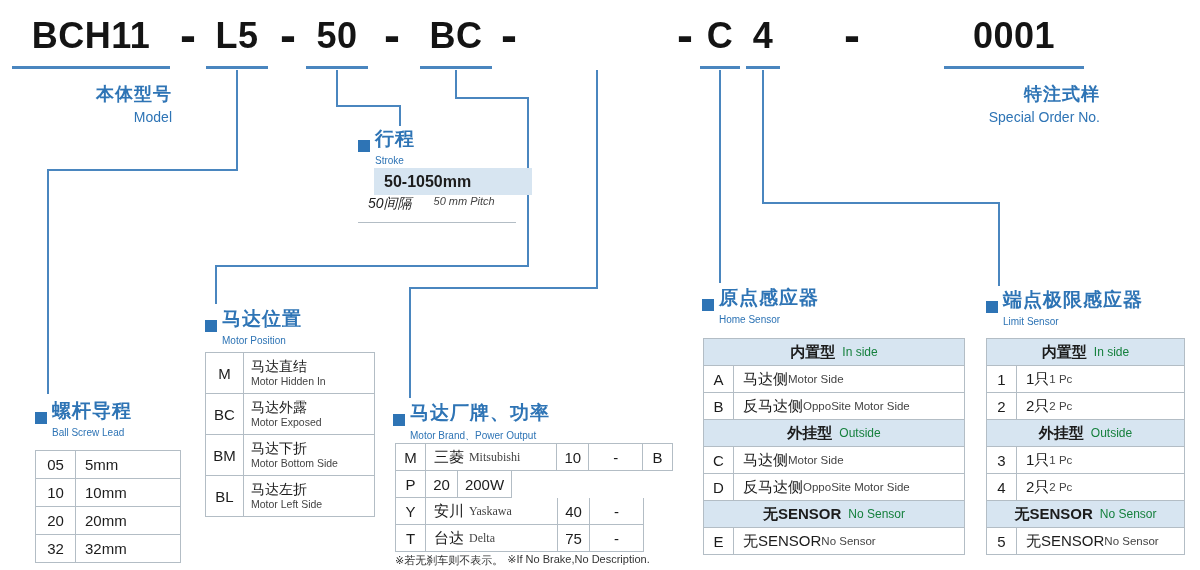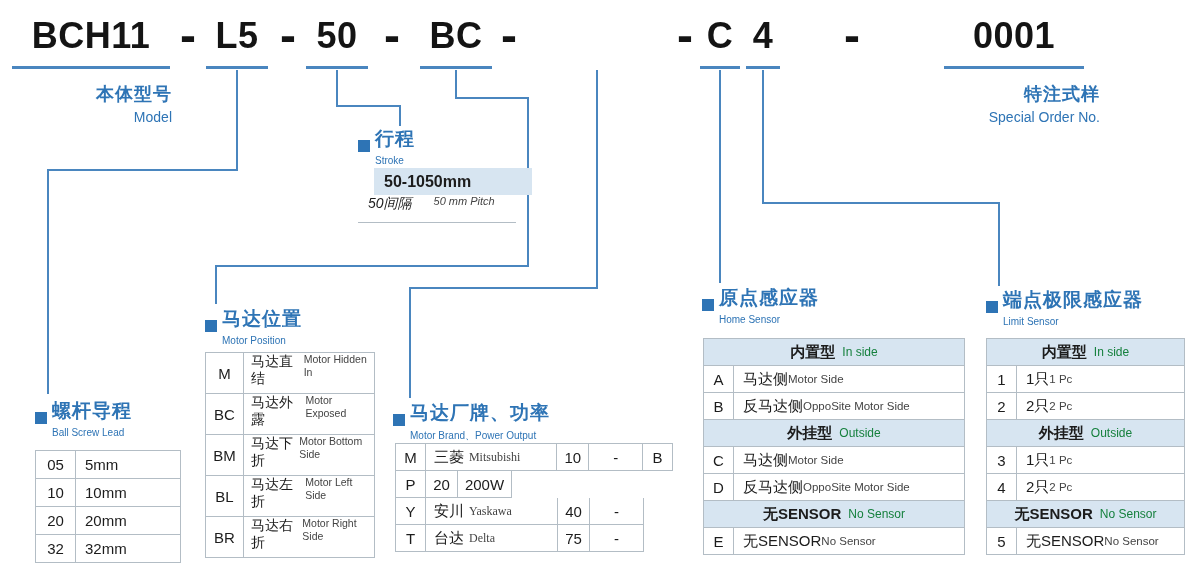--- a/index.html
+++ b/index.html
@@ -52,21 +52,21 @@
   .lead-table .code{width:40px;border-right:1px solid var(--border);
                     display:flex;align-items:center;justify-content:center;}
   .lead-table .val{flex:1;display:flex;align-items:center;padding-left:9px;}
 
   
   .pos-table{position:absolute;left:205px;top:352px;width:170px;
              border:1px solid var(--border);border-bottom:none;}
   .pos-table .row{display:flex;height:41px;border-bottom:1px solid var(--border);}
   .pos-table .code{width:38px;border-right:1px solid var(--border);font-size:15px;
                    display:flex;align-items:center;justify-content:center;}
-  .pos-table .desc{flex:1;display:flex;flex-direction:row;justify-content:center;padding-left:7px;}
+  .pos-table .desc{flex:1;display:flex;flex-direction:column;justify-content:center;padding-left:7px;}
   .pos-table .d-zh{font-size:14px;line-height:17px;}
   .pos-table .d-en{font-size:10.5px;color:var(--sub);line-height:13px;}
 
   
   .brand-table{position:absolute;left:395px;top:443px;width:278px;
                border-top:1px solid var(--border);border-left:1px solid var(--border);font-size:15px;}
   .brand-table .row{display:flex;height:27px;}
   .brand-table .c{border-right:1px solid var(--border);border-bottom:1px solid var(--border);
                   display:flex;align-items:center;}
   .brand-table .code{width:30px;justify-content:center;}
@@ -197,27 +197,20 @@
         <div class="d-en">Motor Bottom Side</div>
       </div>
     </div>
     <div class="row">
       <div class="code">BL</div>
       <div class="desc">
         <div class="d-zh">马达左折</div>
         <div class="d-en">Motor Left Side</div>
       </div>
     </div>
-    <div class="row">
-      <div class="code">BR</div>
-      <div class="desc">
-        <div class="d-zh">马达右折</div>
-        <div class="d-en">Motor Right Side</div>
-      </div>
-    </div>
   </div>
 
   <div class="sec-head" style="left:393px;top:400px">
     <div class="line1">
         <span class="bullet"></span>
         <span>马达厂牌、功率</span>
       </div>
     <div class="line2">Motor Brand、Power Output</div>
   </div>
   <div class="brand-table">
@@ -248,20 +241,24 @@
     <div class="row">
       <div class="c code">T</div>
       <div class="c brand">
         <span>台达</span>
         <span class="b-en">Delta</span>
       </div>
       <div class="c pcode">75</div>
       <div class="c pval">-</div>
     </div>
   </div>
+  <div class="brand-note">
+    <span>※若无刹车则不表示。</span>
+    <span>※If No Brake,No Description.</span>
+  </div>
 
   <div class="sec-head" style="left:702px;top:285px">
     <div class="line1">
         <span class="bullet"></span>
         <span>原点感应器</span>
       </div>
     <div class="line2">Home Sensor</div>
   </div>
   <div class="sensor-table home-table">
     <div class="hrow">

